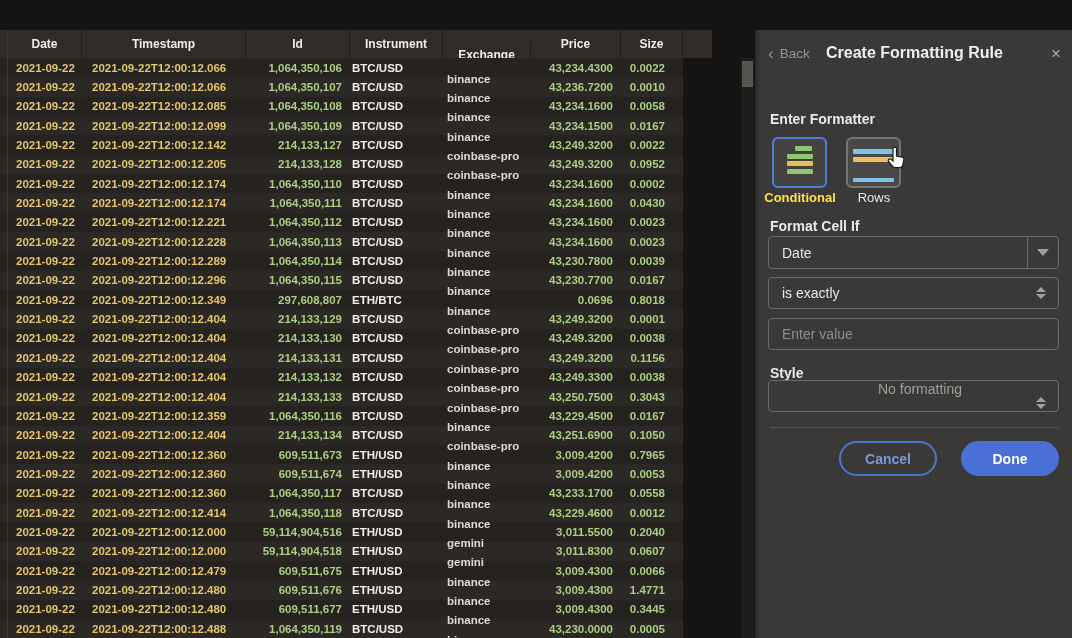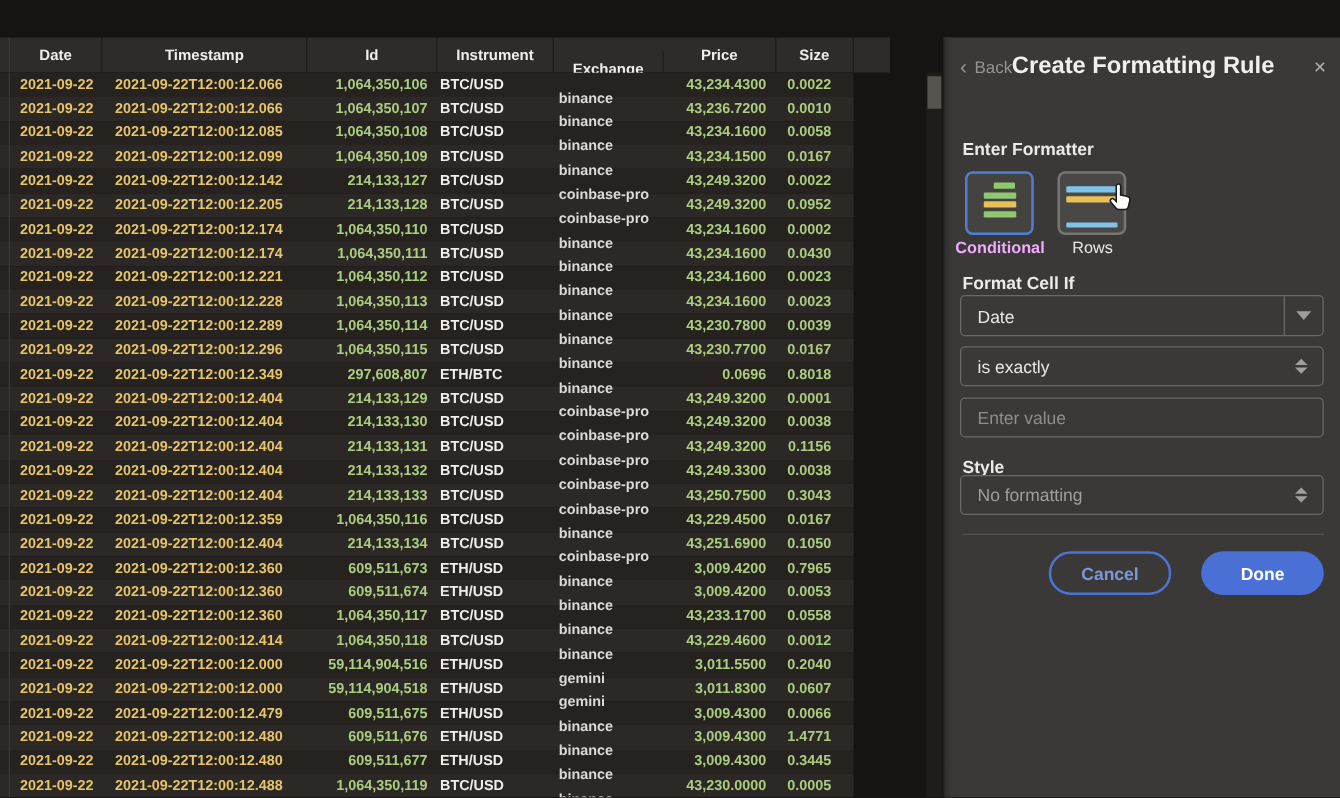--- a/index.html
+++ b/index.html
@@ -45,55 +45,55 @@
 
   
   .panel { position:absolute; left:755px; top:30px; width:317px; height:608px; background:#3b3937;
            border-left:1px solid #2a2826; color:#e9e7e5; }
   .panel-edge { position:absolute; left:0; top:0; width:6px; height:608px;
                 background:linear-gradient(90deg,#312f2d,#3b3937); }
   .panel-header { position:absolute; left:0; top:8px; width:317px; height:30px;
                   display:flex; align-items:center; padding:0 12px; }
   .back { color:#95938f; font-size:13.5px; display:flex; align-items:center; gap:6px; cursor:default; }
   .back .chev { font-size:17px; line-height:1; color:#95938f; }
-  .panel-title { position:absolute; left:0; right:0; text-align:center; font-size:19px;
+  .panel-title { position:absolute; left:0; right:0; text-align:center; font-size:16px;
                  font-weight:bold; color:#f2f0ee; pointer-events:none; }
   .close { margin-left:auto; color:#b0aeaa; font-size:17px; line-height:1; z-index:2; }
 
   .sec-label { position:absolute; left:14px; font-size:14px; font-weight:600; color:#eceae8; }
   .lbl-formatter { top:81px; }
   .lbl-cellif    { top:188px; }
   .lbl-style     { top:335px;text-align:right; }
 
   
   .tile { position:absolute; top:107px; width:55px; height:51px; border-radius:6px; }
   .tile-cond { left:16px; background:#454340; border:2px solid #4d7fd6; }
   .tile-rows { left:90px; background:#4a4846; border:2px solid #787672; }
   .tile-label { position:absolute; top:160px; font-size:13px; text-align:center; }
-  .tl-cond { left:2px; width:84px; color:#f0abfc; font-weight:600; }
+  .tl-cond { left:2px; width:84px; color:#fde047; font-weight:600; }
   .tl-rows { left:76px; width:84px; color:#e8e6e2; }
   .cond-icon { position:absolute; left:0; top:7px; width:100%; display:flex; flex-direction:column;
                align-items:center; gap:2.5px; }
   .bar { height:5px; border-radius:1px; }
   .bar.g { background:#8fc86e; width:26px; }
   .bar.y { background:#e8c05a; width:26px; }
   .bar.short { width:17px; margin-left:8px; }
   .rows-icon { position:absolute; left:5px; top:10px; width:41px; }
   .rbar { display:block; height:4.5px; border-radius:1px; margin-bottom:3.5px; }
   .rbar.b { background:#7fc4e8; }
   .rbar.y { background:#e8c05a; }
   .rbar.gapped { margin-top:16px; }
 
   
   .ctl { position:absolute; left:12px; width:291px; height:33px; border:1.5px solid #6b6965;
          border-radius:4px; display:flex; align-items:center; background:#3b3937; }
   .ctl-col   { top:206px; }
   .ctl-op    { top:247px; height:32px; }
   .ctl-value { top:288px; height:32px; }
-  .ctl-style { top:350px; height:32px; }
+  .ctl-style { top:350px; height:32px;flex-direction:column; }
   .ctl-text { padding-left:13px; font-size:14px; color:#e9e7e5; }
   .ctl-text.dim { color:#a09e9a; }
   .dd-seg { margin-left:auto; width:31px; height:100%; border-left:1.5px solid #6b6965;
             display:flex; align-items:center; justify-content:center; }
   .tri-down { width:0; height:0; border-left:6px solid transparent; border-right:6px solid transparent;
               border-top:7px solid #a29f9b; }
   .sorter { margin-left:auto; margin-right:12px; display:flex; flex-direction:column; gap:2px; }
   .tri-up-s { width:0; height:0; border-left:5px solid transparent; border-right:5px solid transparent;
               border-bottom:5px solid #a29f9b; }
   .tri-dn-s { width:0; height:0; border-left:5px solid transparent; border-right:5px solid transparent;

